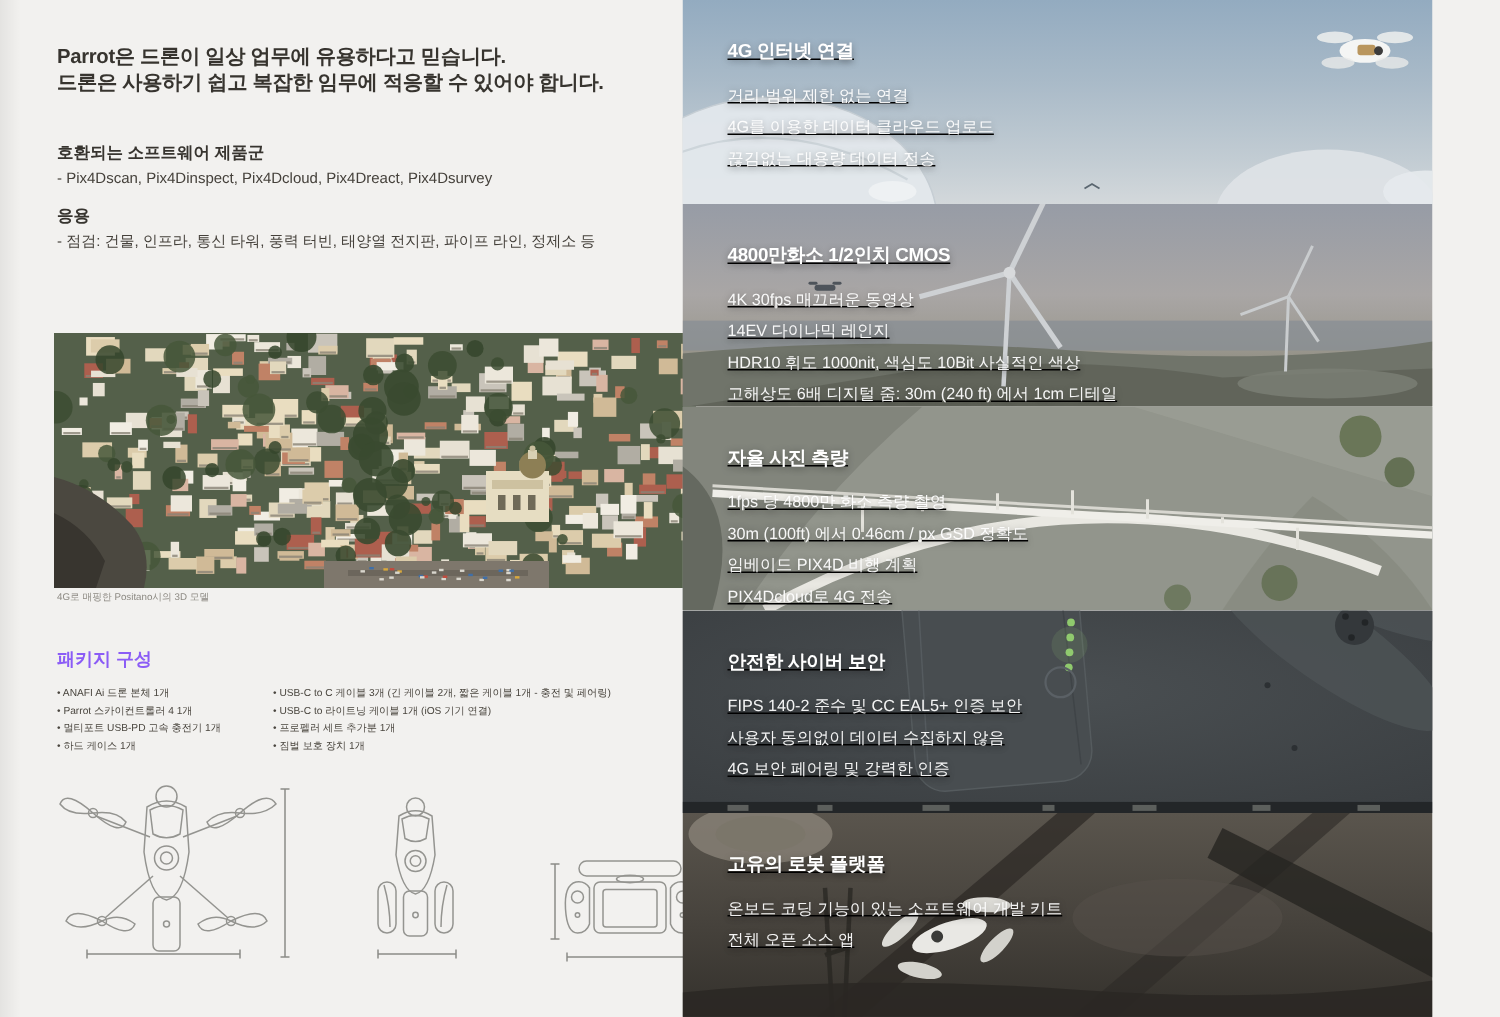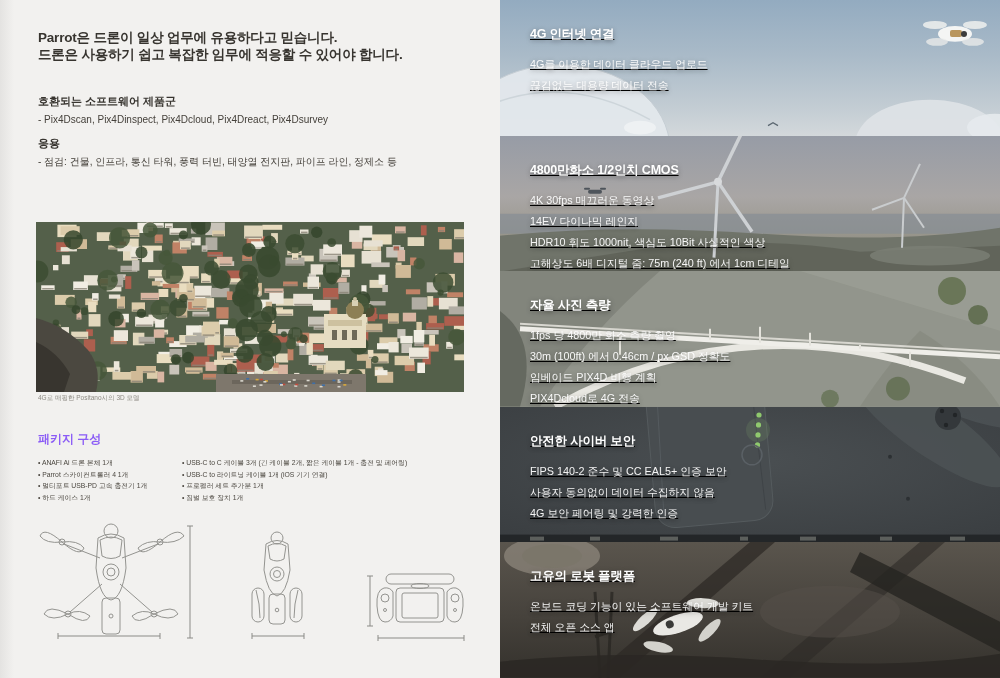--- a/index.html
+++ b/index.html
@@ -1,20 +1,20 @@
 <!DOCTYPE html>
 <html><head>
 <meta charset="utf-8">
 <style>
   html,body{margin:0;padding:0;}
   body{font-family:"Liberation Sans","DejaVu Sans",sans-serif;background:#888;}
   #page{position:relative;width:1000px;height:678px;margin:0 auto;display:flex;overflow:hidden;background:#f2f1ef;}
 
   
-  #left{position:relative;width:500px;height:678px;background:#f2f1ef;}
+  #left{position:relative;width:455px;height:678px;background:#f2f1ef;}
   #left::before{content:"";position:absolute;left:0;top:0;bottom:0;width:14px;
     background:linear-gradient(90deg,rgba(0,0,0,.06),rgba(0,0,0,0));pointer-events:none;}
   .lpad{position:absolute;left:38px;right:34px;}
   .intro{top:29px;font-size:13.5px;font-weight:bold;color:#37342f;line-height:17px;letter-spacing:-.2px;}
   .sec-h{font-weight:bold;color:#37342f;}
   .soft{top:94px;font-size:11px;}
   .soft .sec-h{font-size:11px;margin:0 0 3px 0;}
   .soft p,.apps p{margin:0;font-size:10px;color:#45413b;line-height:15px;}
   .apps{top:136px;}
   .apps .sec-h{font-size:11px;margin:0 0 3px 0;}
@@ -789,20 +789,21 @@
             <ellipse cx="20" cy="-9" rx="12" ry="4" fill="#eef0ef" opacity="0.85"></ellipse>
             <ellipse cx="-18" cy="8" rx="11" ry="4" fill="#e8eae9" opacity="0.8"></ellipse>
             <ellipse cx="18" cy="8" rx="11" ry="4" fill="#e8eae9" opacity="0.8"></ellipse>
             <rect x="-5" y="-4" width="12" height="7" rx="2" fill="#b9965e"></rect>
             <circle cx="9" cy="0" r="3" fill="#3c3c3c"></circle>
           </g>
         </svg>
       </div>
       <div class="txt">
         <h3>4G 인터넷 연결</h3>
+        <p>거리·범위 제한 없는 연결</p>
         <p>4G를 이용한 데이터 클라우드 업로드</p>
         <p>끊김없는 대용량 데이터 전송</p>
       </div>
     </section>
 
     <section id="s2" class="strip">
       <div class="bg">
         <svg viewBox="0 0 500 136" preserveAspectRatio="none">
           <rect x="0" y="78" width="500" height="20" fill="#868d94" opacity="0.7"></rect>
           <path d="M0 100 Q120 88 260 98 T500 92 L500 136 L0 136 Z" fill="#70746a"></path>
@@ -829,21 +830,21 @@
             <rect x="84" y="52" width="6" height="2" rx="1"></rect>
             <rect x="100" y="52" width="6" height="2" rx="1"></rect>
           </g>
         </svg>
       </div>
       <div class="txt">
         <h3>4800만화소 1/2인치 CMOS</h3>
         <p>4K 30fps 매끄러운 동영상</p>
         <p>14EV 다이나믹 레인지</p>
         <p>HDR10 휘도 1000nit, 색심도 10Bit 사실적인 색상</p>
-        <p>고해상도 6배 디지털 줌: 75m (240 ft) 에서 1cm 디테일</p>
+        <p>고해상도 6배 디지털 줌: 30m (240 ft) 에서 1cm 디테일</p>
       </div>
     </section>
 
     <section id="s3" class="strip">
       <div class="bg">
         <svg viewBox="0 0 500 136" preserveAspectRatio="none">
           <rect width="500" height="136" fill="#92958c"></rect>
           <path d="M0 0 L160 0 Q90 60 40 136 L0 136 Z" fill="#7e8178" opacity="0.8"></path>
           <path d="M0 40 Q40 70 20 136 L0 136 Z" fill="#5e6159" opacity="0.8"></path>
           <path d="M300 0 L500 0 L500 60 Q400 30 300 0 Z" fill="#9da095" opacity="0.7"></path>

